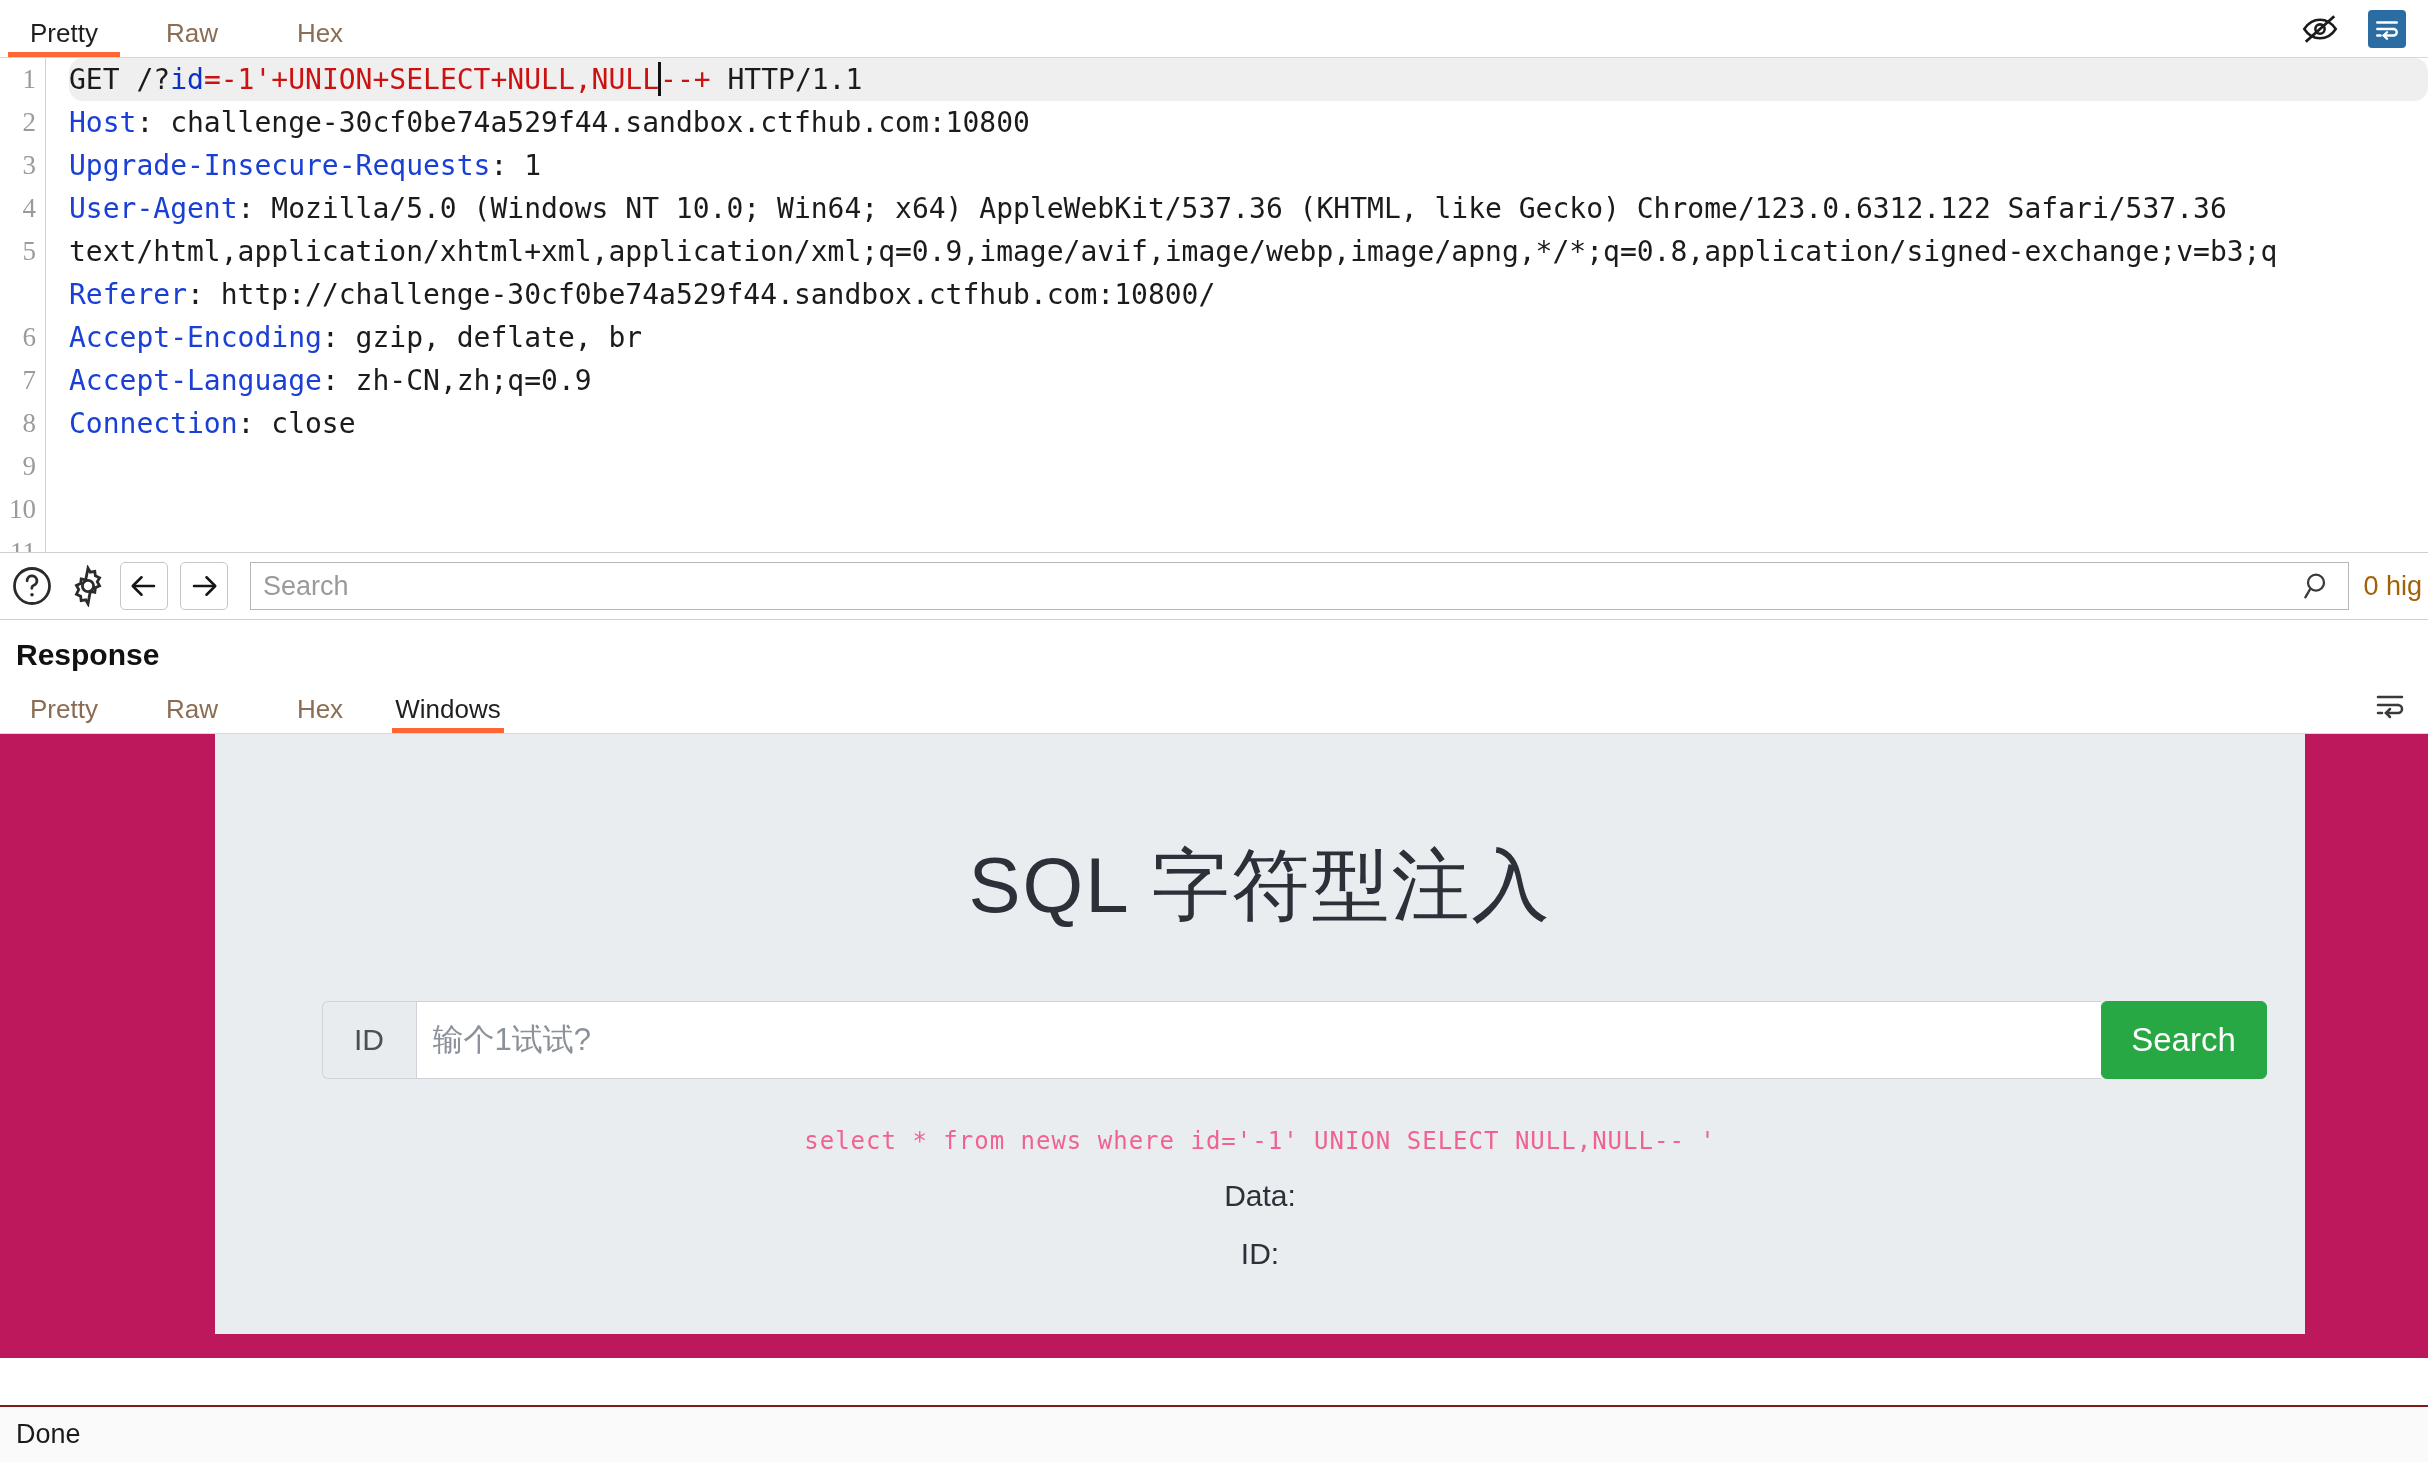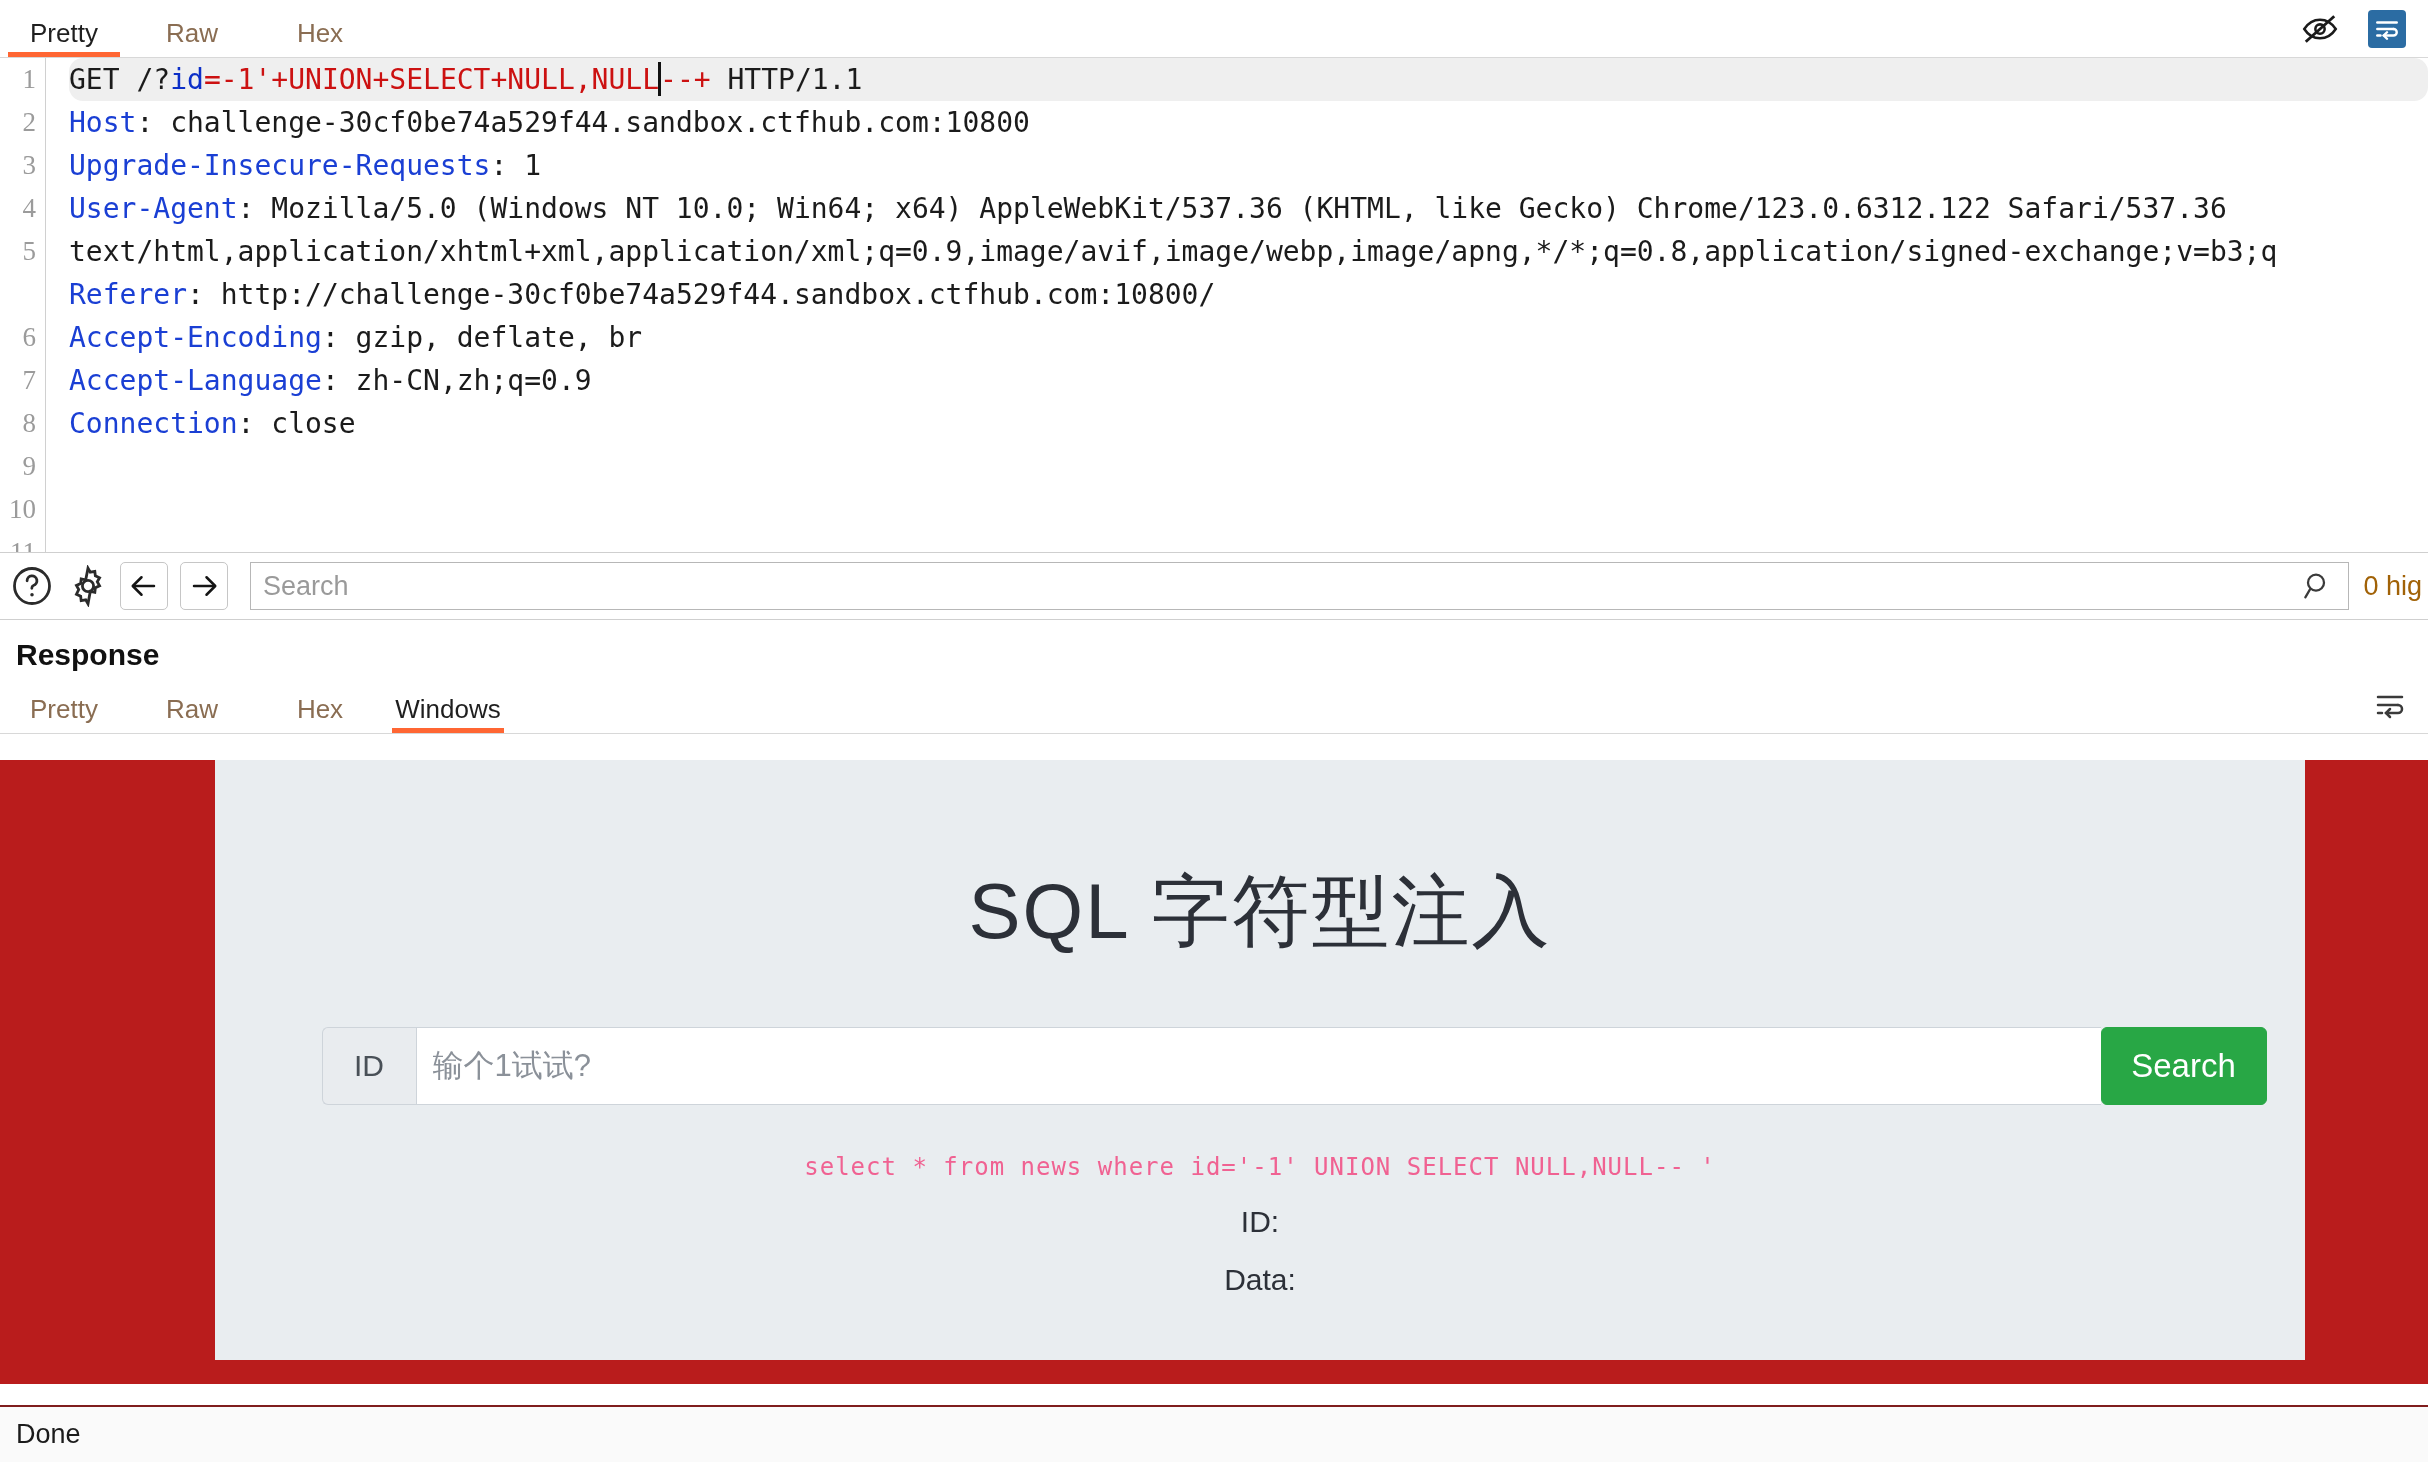--- a/index.html
+++ b/index.html
@@ -181,23 +181,22 @@
   .resp-tabbar-right {
     margin-left: auto;
     display: flex; align-items: center; gap: 22px;
     padding: 0 18px 8px 0;
   }
 
   
   .render-area {
     position: relative;
     height: 624px;
-    background: #b91c1c;
+    background: #be185d;
     overflow: hidden;
-    margin-top: 26px;
   }
   .rendered-page {
     position: absolute;
     left: 215px; top: 0;
     width: 2090px; height: 600px;
     background: #e9edf0;
   }
   .page-title {
     text-align: center;
     font-size: 78px;
@@ -429,20 +428,20 @@
 
     <div class="form-row">
       <div class="input-group">
         <div class="ig-addon">ID</div>
         <input class="ig-input" type="text" placeholder="输个1试试?" style="">
         <div class="ig-btn">Search</div>
       </div>
     </div>
 
     <div class="sql-echo">select * from news where id='-1' UNION SELECT NULL,NULL-- '</div>
+    <div class="kv-line">Data:</div>
     <div class="kv-line">ID:</div>
-    <div class="kv-line">Data:</div>
   </div>
 </div>
 
 <div class="statusbar">
   <span>Done</span>
 </div>
 
 </body></html>

